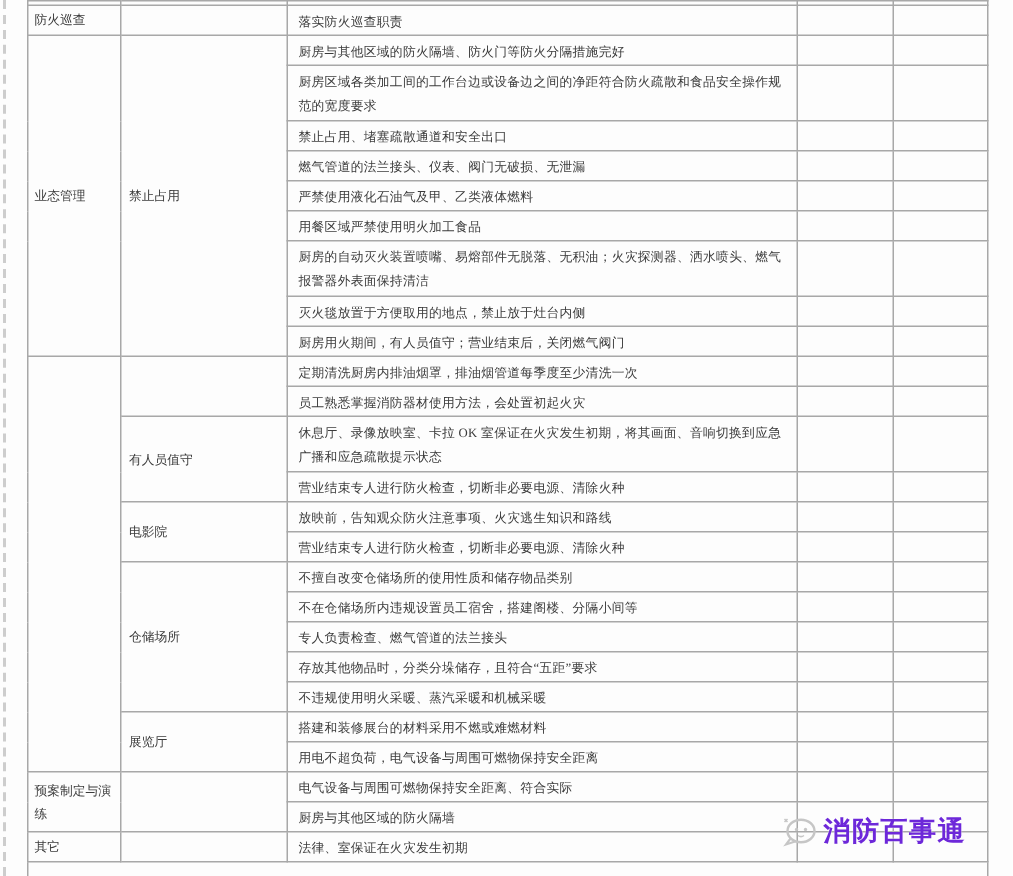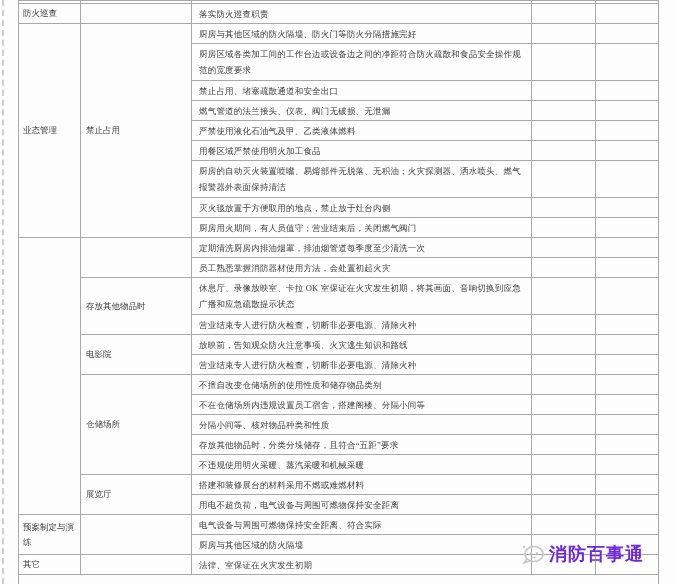--- a/index.html
+++ b/index.html
@@ -132,21 +132,21 @@
       <td class="chk"></td>
       <td class="chk"></td>
     </tr>
     <tr class="h1">
       <td class="item">员工熟悉掌握消防器材使用方法，会处置初起火灾</td>
       <td class="chk"></td>
       <td class="chk"></td>
     </tr>
 
     <tr class="h2">
-      <td class="sub" rowspan="2">存放其他物品时</td>
+      <td class="sub" rowspan="2">有人员值守</td>
       <td class="item">休息厅、录像放映室、卡拉 OK 室保证在火灾发生初期，将其画面、音响切换到应急广播和应急疏散提示状态</td>
       <td class="chk"></td>
       <td class="chk"></td>
     </tr>
     <tr class="h1">
       <td class="item">营业结束专人进行防火检查，切断非必要电源、清除火种</td>
       <td class="chk"></td>
       <td class="chk"></td>
     </tr>
 
@@ -167,21 +167,21 @@
       <td class="item">不擅自改变仓储场所的使用性质和储存物品类别</td>
       <td class="chk"></td>
       <td class="chk"></td>
     </tr>
     <tr class="h1">
       <td class="item">不在仓储场所内违规设置员工宿舍，搭建阁楼、分隔小间等</td>
       <td class="chk"></td>
       <td class="chk"></td>
     </tr>
     <tr class="h1">
-      <td class="item">分隔小间等、核对物品种类和性质</td>
+      <td class="item">专人负责检查、燃气管道的法兰接头</td>
       <td class="chk"></td>
       <td class="chk"></td>
     </tr>
     <tr class="h1">
       <td class="item">存放其他物品时，分类分垛储存，且符合“五距”要求</td>
       <td class="chk"></td>
       <td class="chk"></td>
     </tr>
     <tr class="h1">
       <td class="item">不违规使用明火采暖、蒸汽采暖和机械采暖</td>

